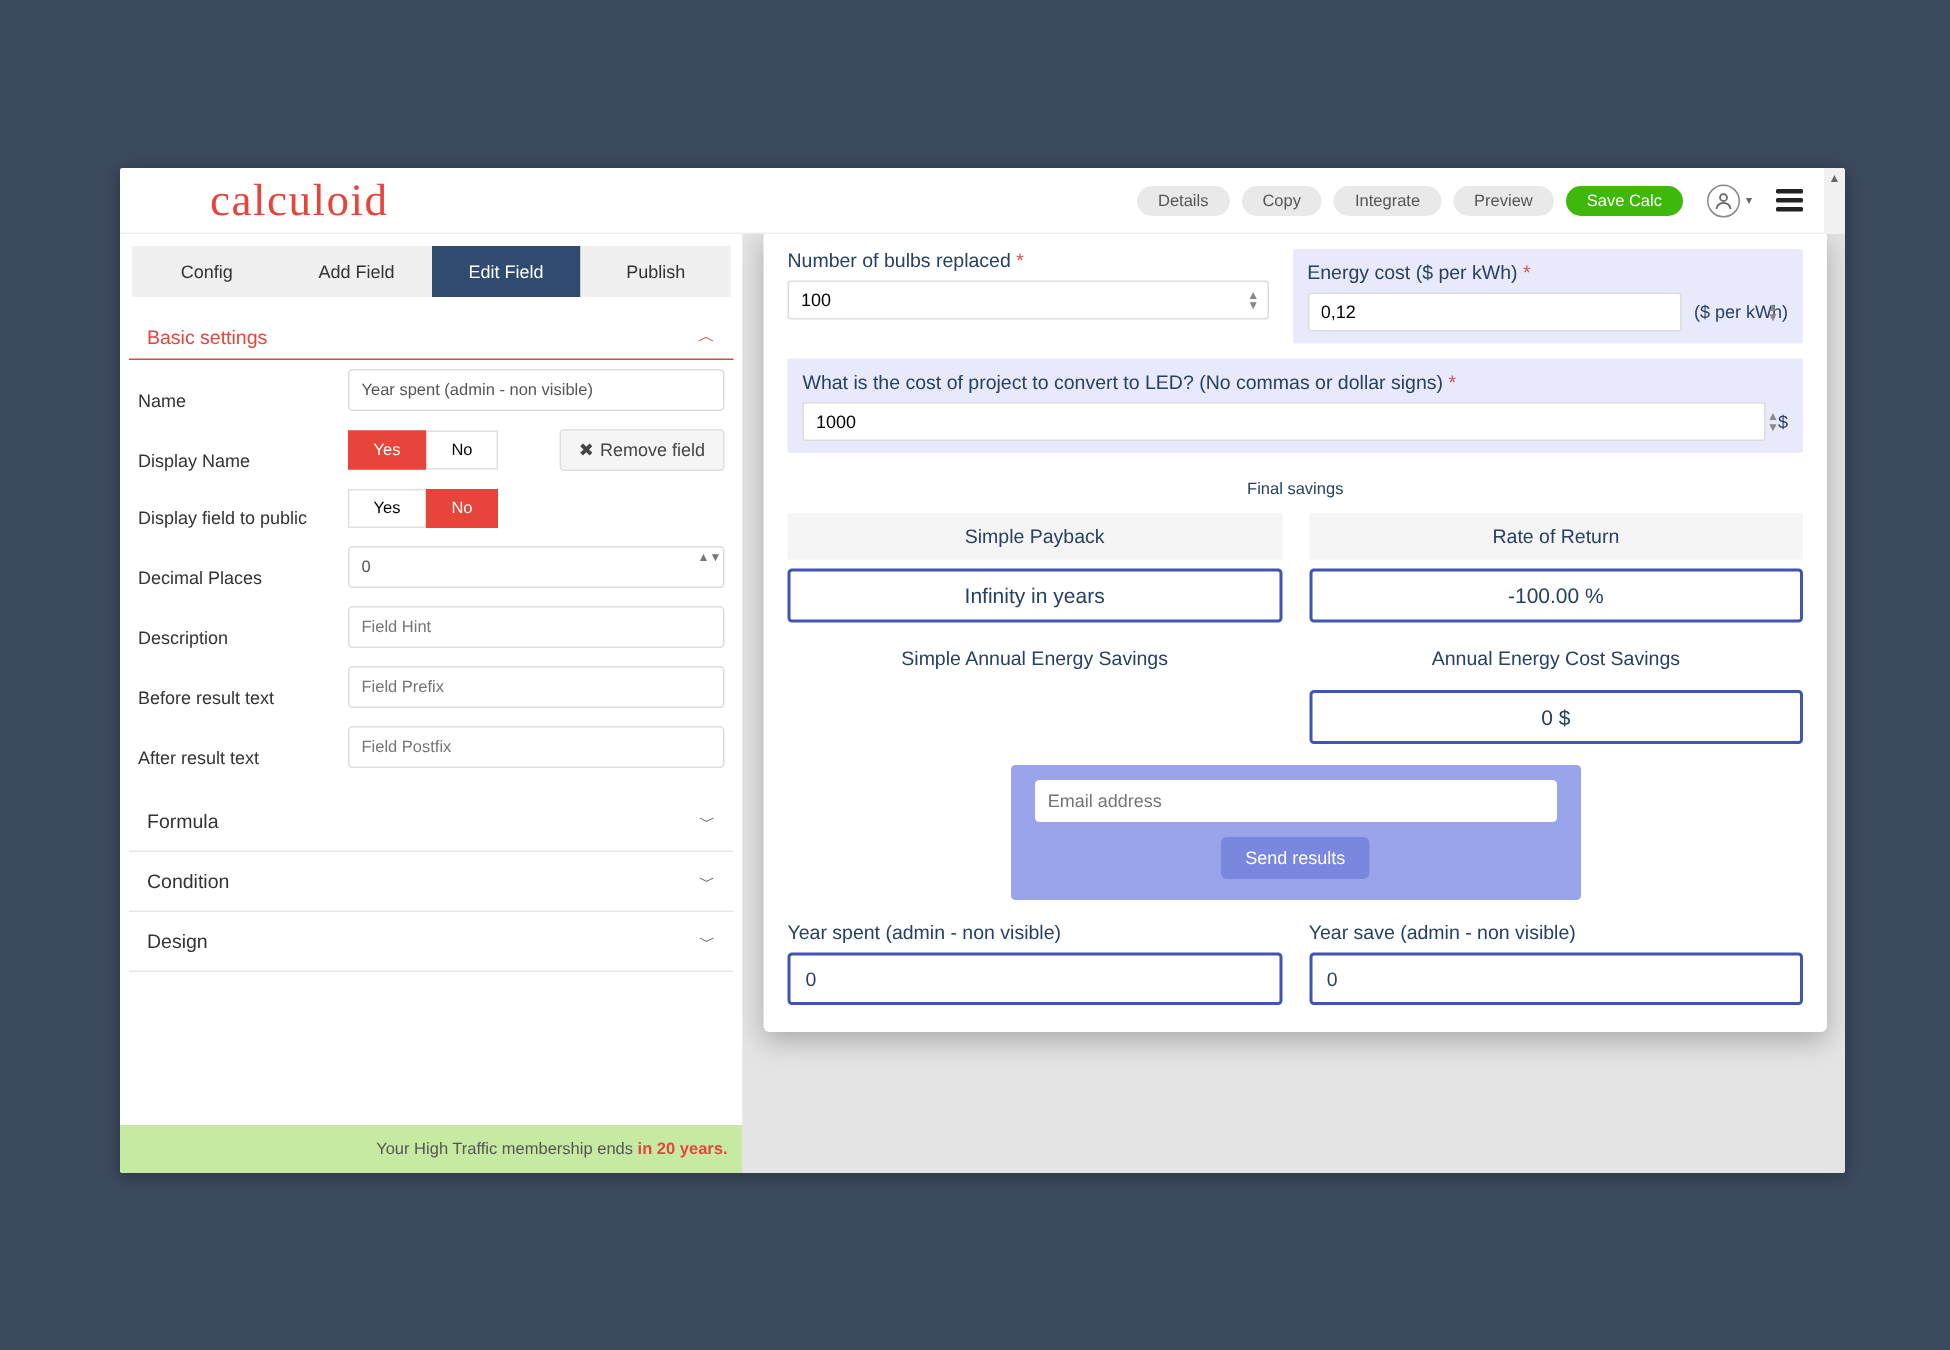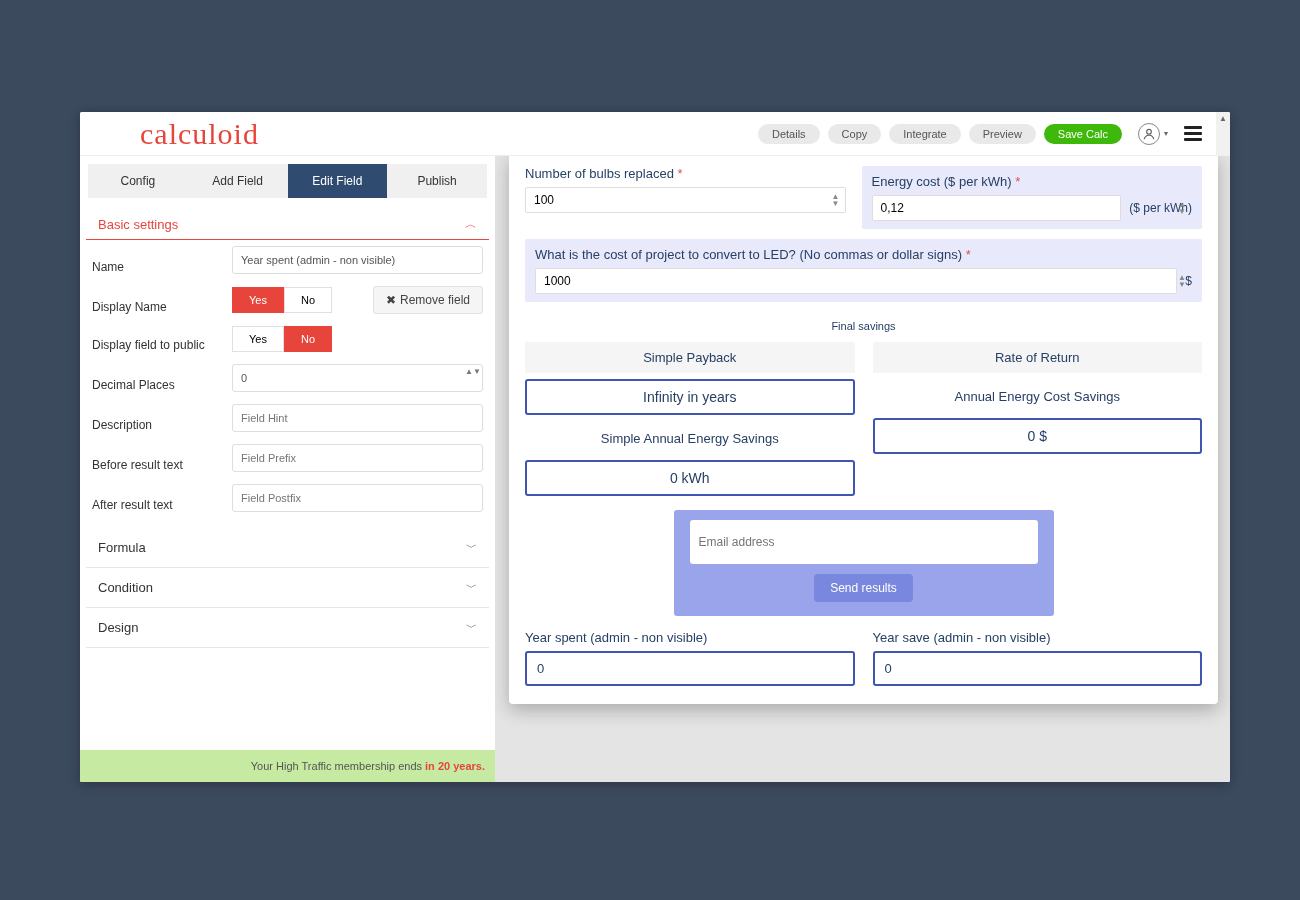--- a/index.html
+++ b/index.html
@@ -117,21 +117,21 @@
 
   .section-heading{text-align:center;font-size:11px;color:#274065;margin:18px 0 10px;}
   .result-grid{display:flex;gap:18px;}
   .result-col{flex:1;display:flex;flex-direction:column;align-items:flex-start;}
   .result-col .rlab{font-size:13px;color:#274065;background:#f5f5f5;width:100%;text-align:center;padding:8px 0;}
   .result-col .rlab.plain{background:transparent;margin-top:8px;}
   .result-box{border:2px solid #4054b2;border-radius:3px;width:100%;text-align:center;padding:8px 0;font-size:14px;color:#274065;margin-top:6px;}
 
   .send-card{background:#99a4ea;border-radius:3px;width:380px;margin:14px auto 0;text-align:center;padding:10px 16px 14px;}
   .send-card .t{color:#fff;font-size:13px;font-weight:600;margin-bottom:8px;}
-  .send-card input{width:100%;height:44px;border:1px solid rgba(255,255,255,.4);border-radius:3px;background:#fff;padding:0 8px;font-size:12px;color:#666;}
+  .send-card input{width:100%;height:28px;border:1px solid rgba(255,255,255,.4);border-radius:3px;background:#fff;padding:0 8px;font-size:12px;color:#666;}
   .send-card button{margin-top:10px;background:#7a87de;border:none;color:#fff;font-size:12px;padding:7px 16px;border-radius:4px;cursor:pointer;text-align:center;}
 
   .admin-row{display:flex;gap:18px;margin-top:14px;}
   .admin-col{flex:1;}
   .admin-col .albl{font-size:13px;color:#274065;margin-bottom:6px;}
   .admin-col .abox{border:2px solid #4054b2;border-radius:3px;padding:8px 10px;font-size:13px;color:#274065;}
 </style>
 </head>
 <body>
 
@@ -291,24 +291,24 @@
           </div>
         </div>
 
         <div class="section-heading">Final savings</div>
 
         <div class="result-grid">
           <div class="result-col">
             <div class="rlab">Simple Payback</div>
             <div class="result-box">Infinity in years</div>
             <div class="rlab plain">Simple Annual Energy Savings</div>
-            <div class="result-box">0 kWh</div>
           </div>
           <div class="result-col">
             <div class="rlab">Rate of Return</div>
+            <div class="result-box">-100.00 %</div>
             <div class="rlab plain">Annual Energy Cost Savings</div>
             <div class="result-box">0 $</div>
           </div>
         </div>
 
         <div class="send-card">
           <input placeholder="Email address" style="">
           <button>Send results</button>
         </div>
 

